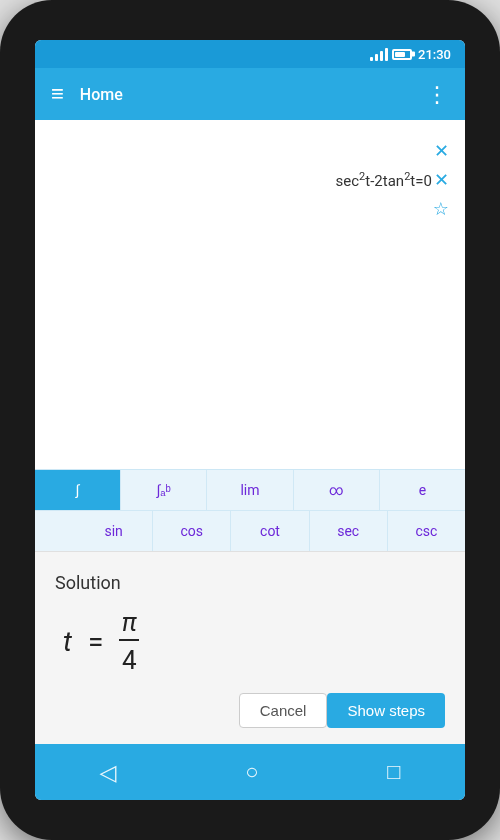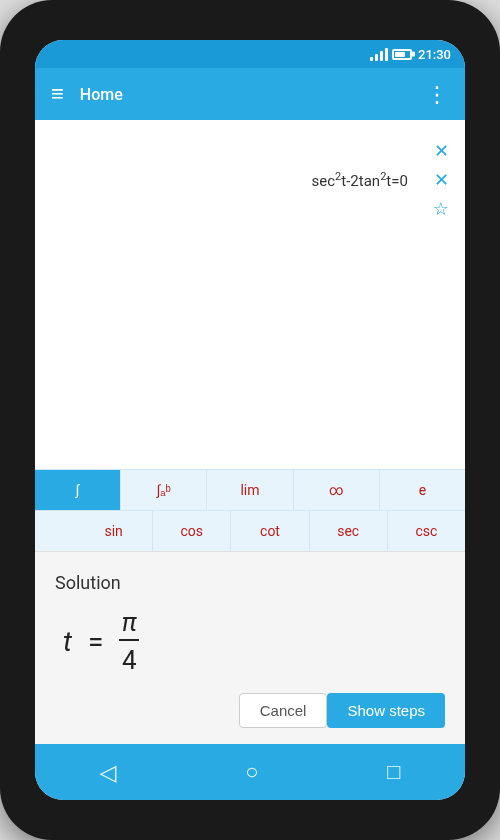--- a/index.html
+++ b/index.html
@@ -22,21 +22,21 @@
       justify-content: center;
       align-items: center;
       position: relative;
       box-shadow: 0 8px 32px rgba(0,0,0,0.5);
     }
 
     .phone-inner {
       width: 430px;
       height: 760px;
       background: #f5f5f5;
-      border-radius: 28px;
+      border-radius: 6px;
       overflow: hidden;
       display: flex;
       flex-direction: column;
       position: relative;
     }
 
     
     .status-bar {
       background: #1a9ad7;
       height: 28px;
@@ -153,21 +153,21 @@
       flex-direction: column;
       align-items: flex-end;
       justify-content: flex-start;
       padding-top: 20px;
       min-height: 120px;
     }
 
     .equation-row {
       display: flex;
       align-items: center;
-      gap: 26px;
+      gap: 2px;
       margin-bottom: 8px;
     }
 
     .equation-text {
       font-size: 15px;
       color: #333;
     }
 
     .close-icon {
       color: #29aae2;
@@ -205,21 +205,21 @@
       padding-left: 40px;
     }
 
     .keyboard-key {
       flex: 1;
       height: 40px;
       display: flex;
       align-items: center;
       justify-content: center;
       font-size: 14px;
-      color: #b91c1c;
+      color: #6d28d9;
       cursor: pointer;
       border-right: 1px solid #d0e8f5;
       background: #e8f4fb;
     }
 
     .keyboard-key:last-child {
       border-right: none;
     }
 
     .keyboard-key.active {

